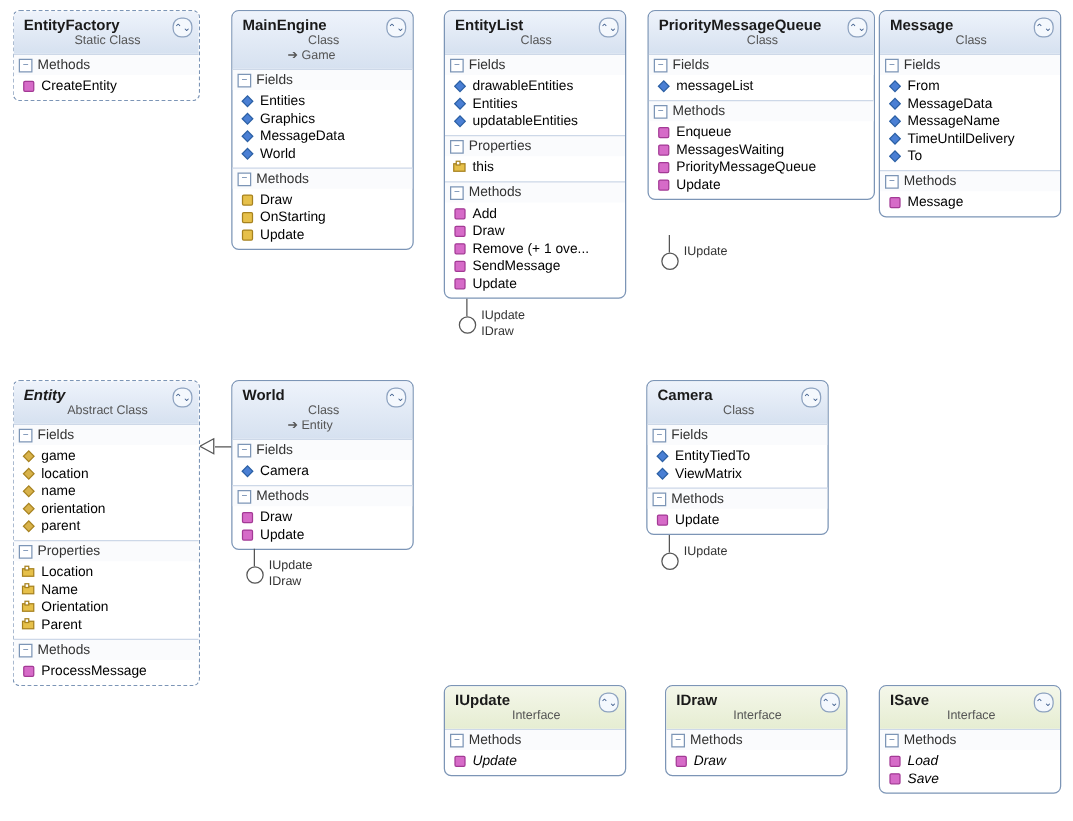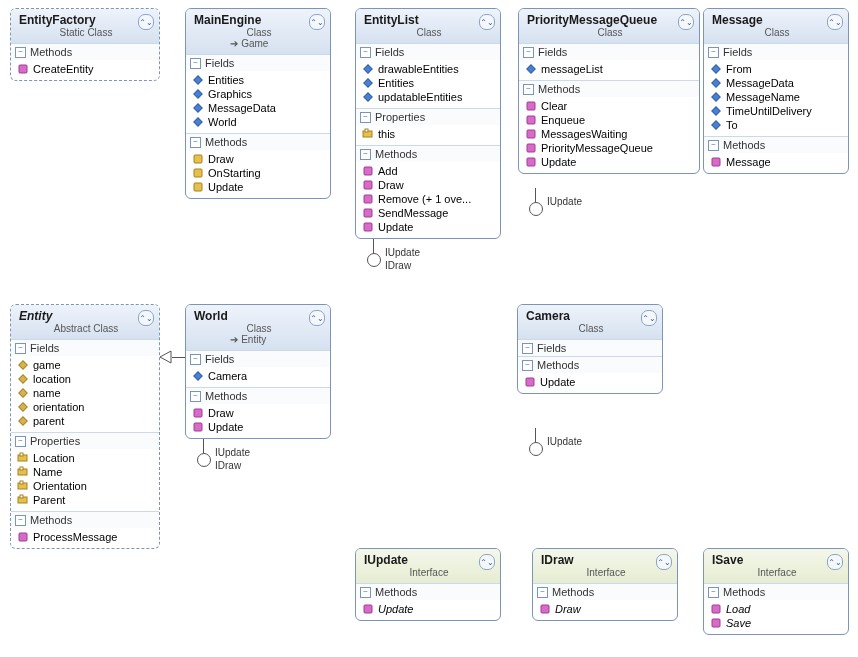--- a/index.html
+++ b/index.html
@@ -337,28 +337,20 @@
       <span class="box">−</span>
       <span>Methods</span>
     </div>
     <div class="members">
       <div class="member">
         <span class="icon">
           <svg>
             <use href="#ic-method-pub"></use>
           </svg>
         </span>
-        <span class="txt">Clear</span>
-      </div>
-      <div class="member">
-        <span class="icon">
-          <svg>
-            <use href="#ic-method-pub"></use>
-          </svg>
-        </span>
         <span class="txt">Enqueue</span>
       </div>
       <div class="member">
         <span class="icon">
           <svg>
             <use href="#ic-method-pub"></use>
           </svg>
         </span>
         <span class="txt">MessagesWaiting</span>
       </div>
@@ -599,20 +591,38 @@
   </div>
 <div id="box-camera" class="class-box" style="left:517px; top:304px; width:146px;">
     <div class="header">
       <div class="title">Camera</div>
       <div class="subtitle">Class</div>
       <div class="collapse">⌃⌄</div>
     </div>
     <div class="section-h">
       <span class="box">−</span>
       <span>Fields</span>
+    </div>
+    <div class="members">
+      <div class="member">
+        <span class="icon">
+          <svg>
+            <use href="#ic-field"></use>
+          </svg>
+        </span>
+        <span class="txt">EntityTiedTo</span>
+      </div>
+      <div class="member">
+        <span class="icon">
+          <svg>
+            <use href="#ic-field"></use>
+          </svg>
+        </span>
+        <span class="txt">ViewMatrix</span>
+      </div>
     </div>
     <div class="section-h">
       <span class="box">−</span>
       <span>Methods</span>
     </div>
     <div class="members">
       <div class="member">
         <span class="icon">
           <svg>
             <use href="#ic-method-pub"></use>

